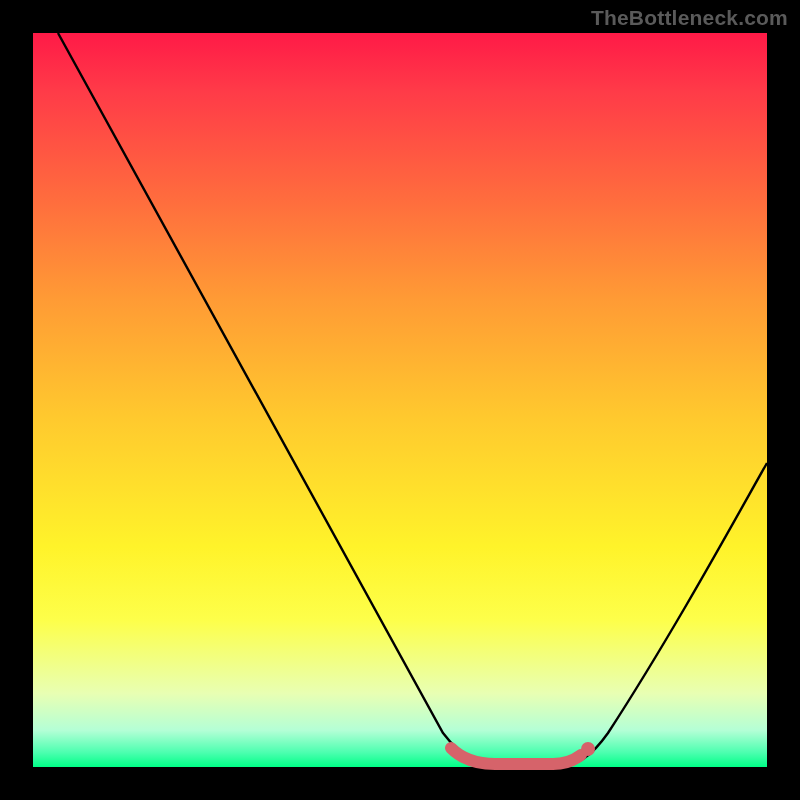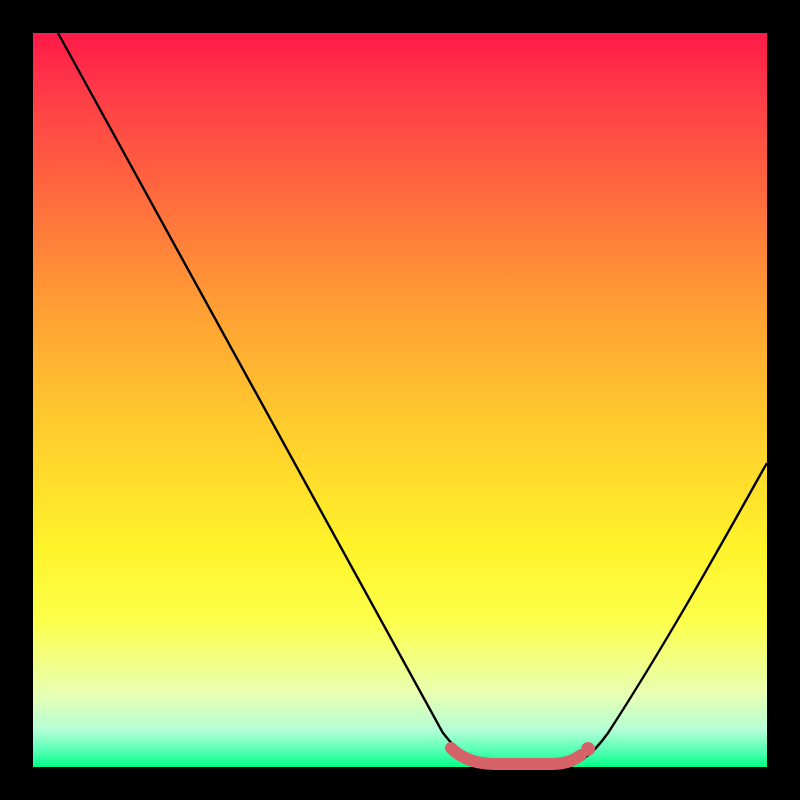--- a/index.html
+++ b/index.html
@@ -73,13 +73,14 @@
       <path fill="none" stroke-width="12" stroke-linecap="round" d="M 418 715
                C 430 727, 445 731, 462 731
                L 520 731
                C 530 731, 540 728, 548 722" stroke="#d6636a"></path>
 
       <circle cx="555" cy="716" r="7" fill="#d6636a"></circle>
     </svg>
 
   </div>
 
+  <div class="watermark">TheBottleneck.com</div>
 </div>
 
 </body></html>

